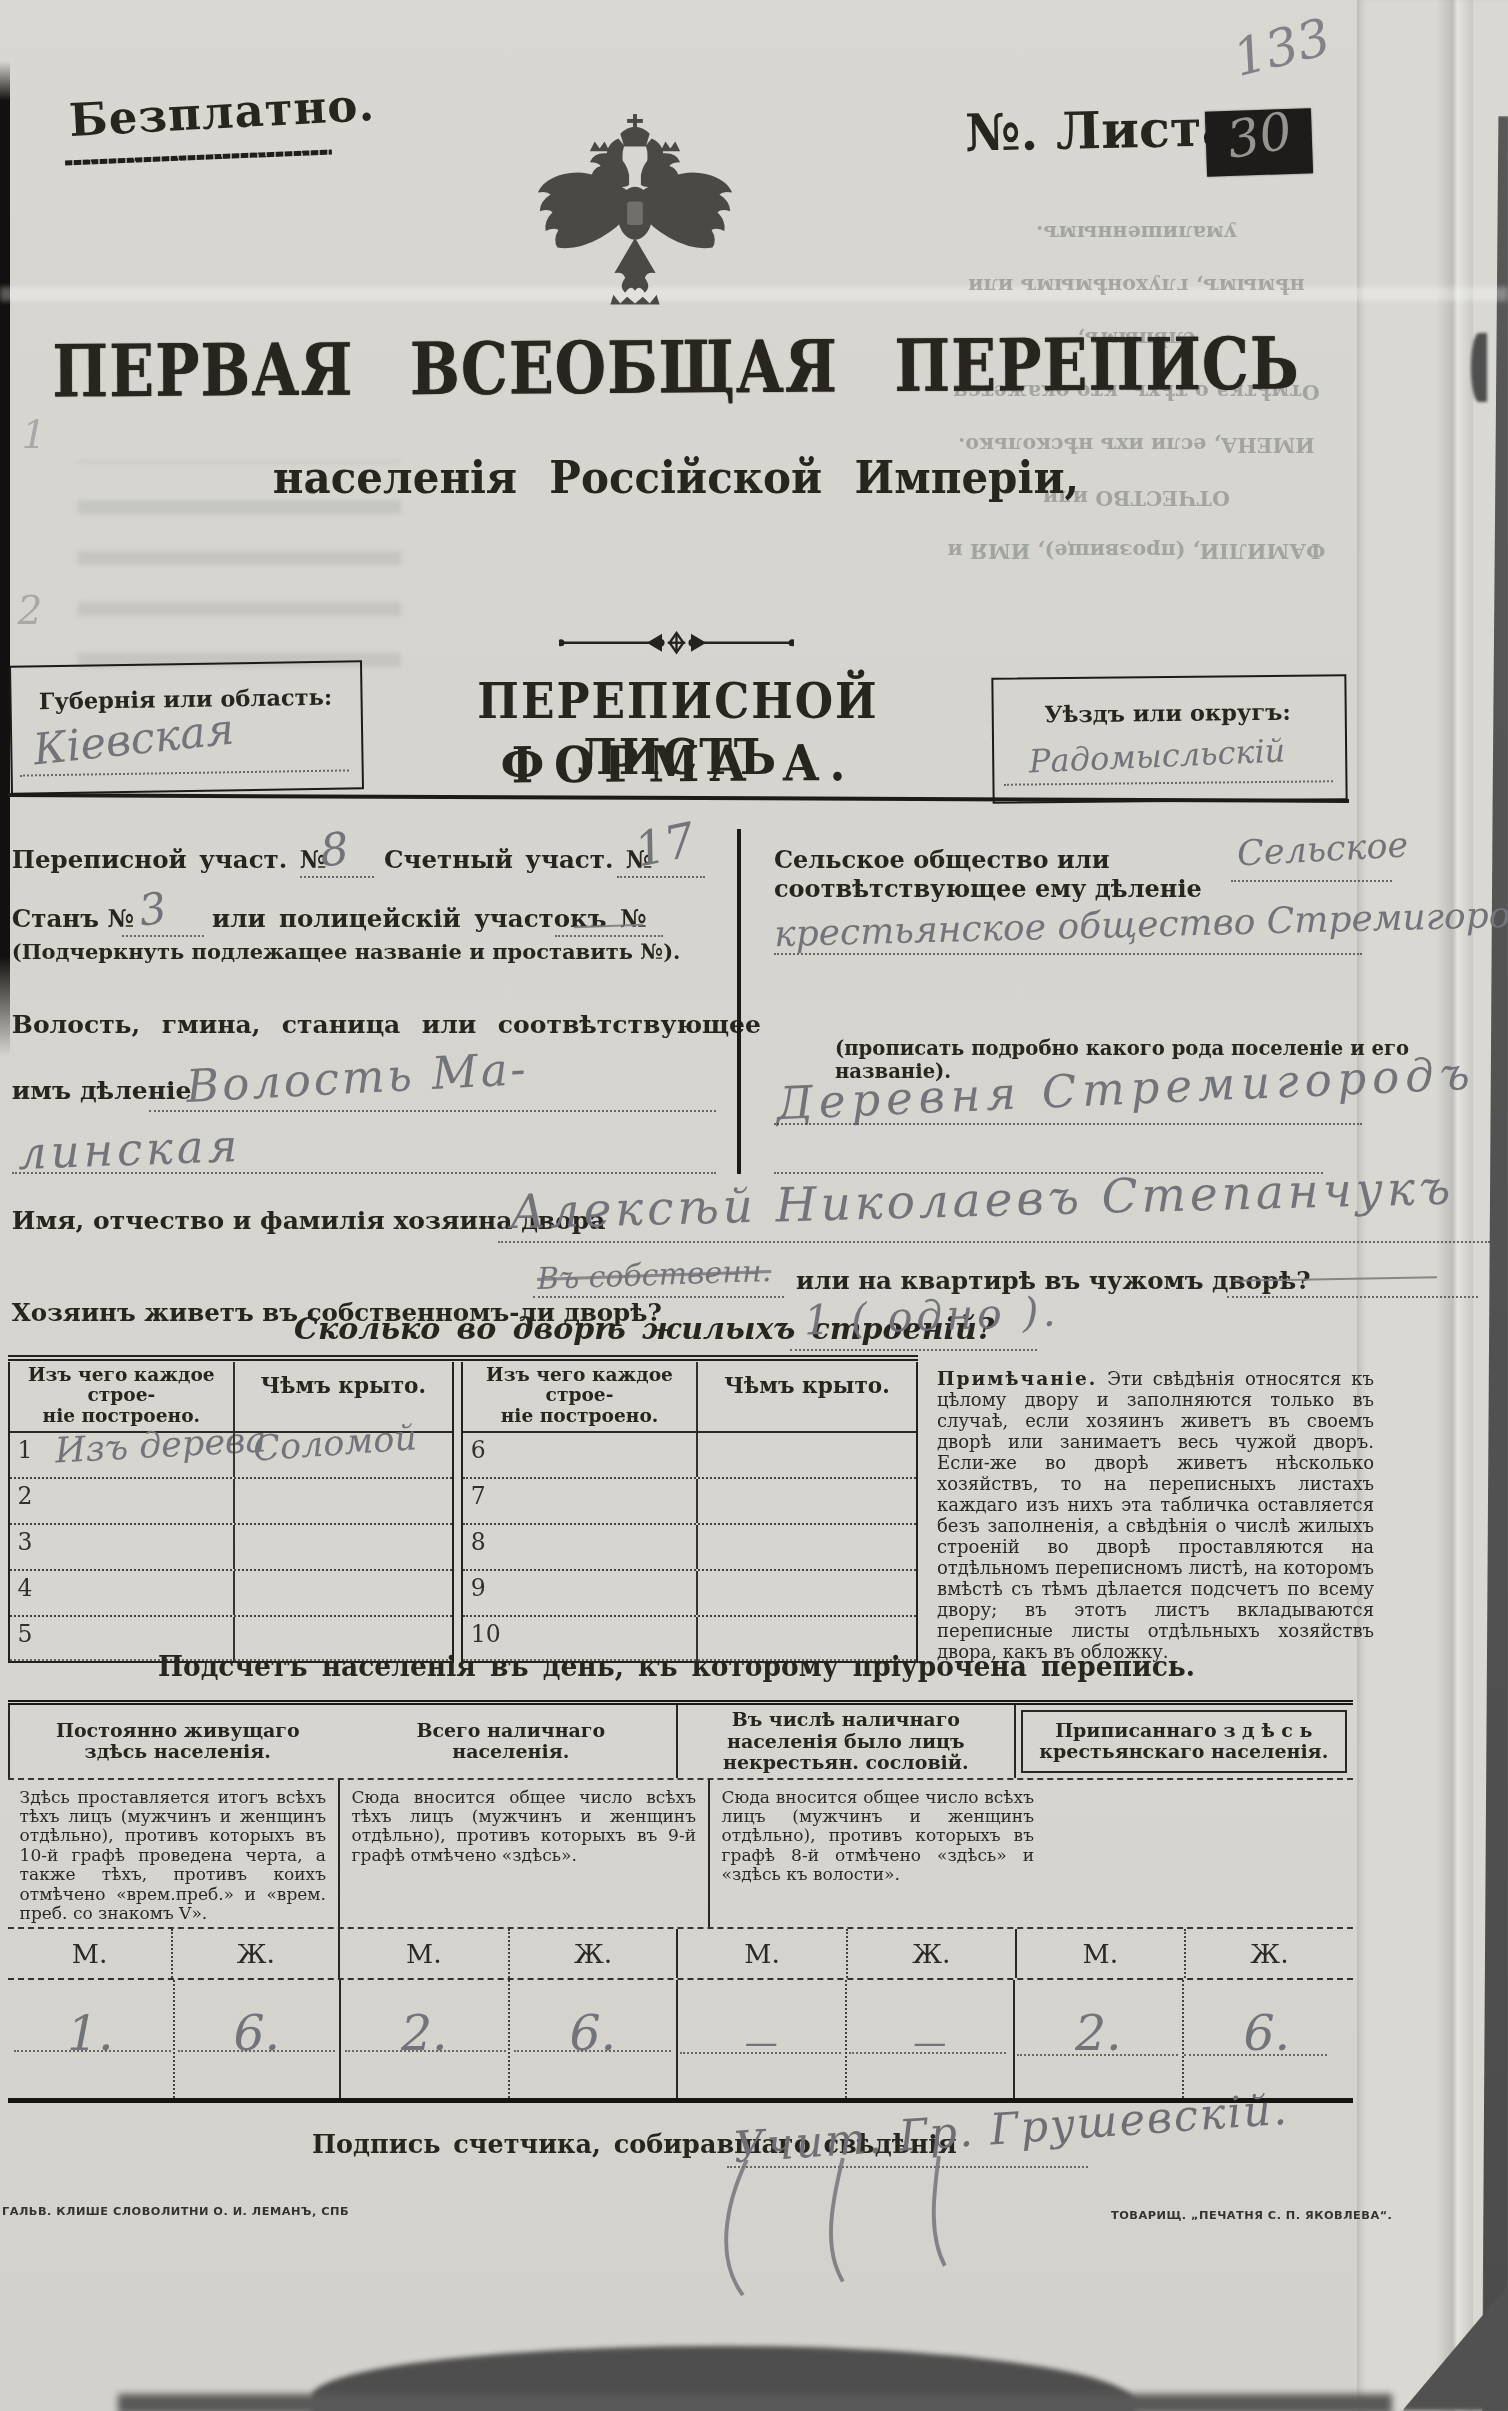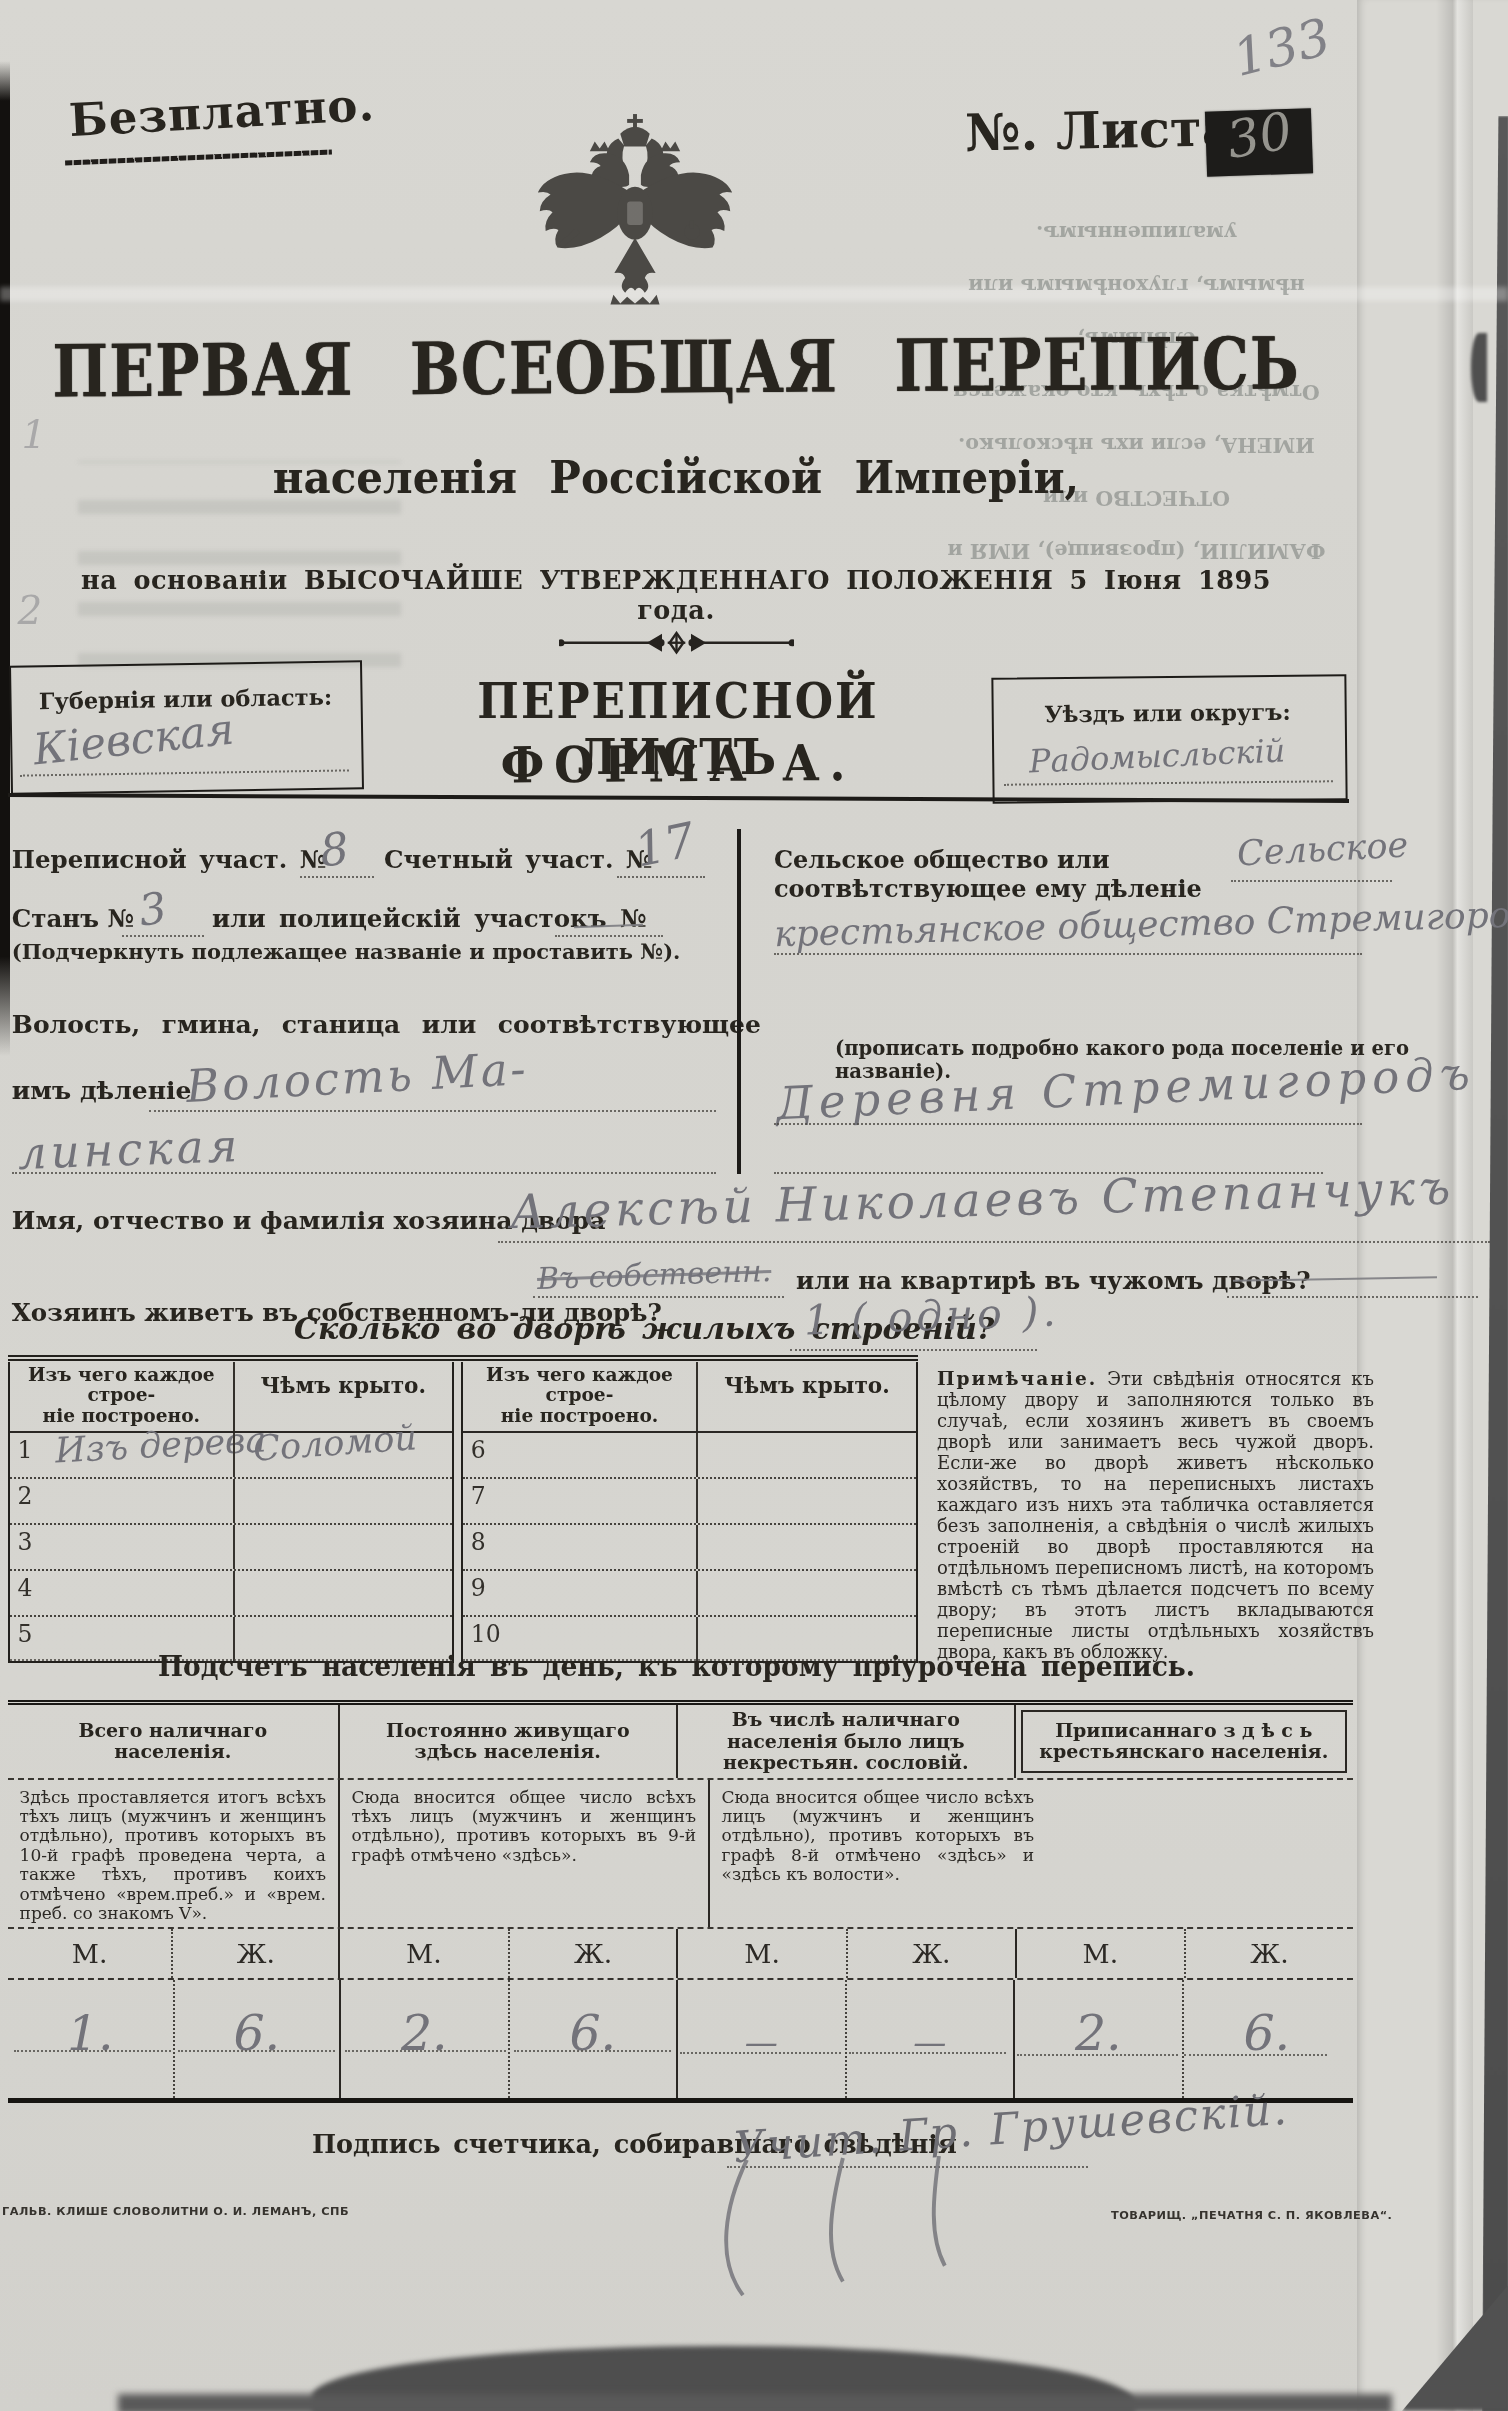--- a/index.html
+++ b/index.html
@@ -81,21 +81,20 @@
     </svg>
   </div>
 
   <div class="abs lbl" style="left:965px;top:100px;font-size:51px;transform:rotate(-1.2deg);">№. Листа</div>
   <div class="abs" style="left:1206px;top:110px;width:106px;height:65px;background:#1d1c1a;transform:rotate(-2deg);box-shadow:0 0 2px rgba(0,0,0,.5);"></div>
   <div class="abs hw" style="left:1227px;top:106px;font-size:51px;color:#95948e;transform:rotate(-10deg);">30</div>
   <div class="abs hw" style="left:1233px;top:17.6px;font-size:51px;transform:rotate(-14deg);opacity:.85;">133</div>
 
   <div class="abs lbl" style="left:39px;top:333px;width:1274px;text-align:center;font-size:59px;letter-spacing:1px;word-spacing:35px;transform:scaleY(1.22) rotate(-0.3deg);transform-origin:center;text-shadow:0 0 1px #28251f;">ПЕРВАЯ ВСЕОБЩАЯ ПЕРЕПИСЬ</div>
   <div class="abs lbl" style="left:39px;top:453px;width:1274px;text-align:center;font-size:42px;word-spacing:17.6px;transform:scaleY(1.08);">населенія Россійской Имперіи,</div>
-  <div class="abs lbl" style="left:39px;top:565px;width:1274px;text-align:center;font-size:25.5px;word-spacing:6.9px;letter-spacing:0.5px;">на основаніи ВЫСОЧАЙШЕ УТВЕРЖДЕННАГО ПОЛОЖЕНІЯ 5 Іюня 1895 года.</div>
 
   <div class="abs" style="left:559px;top:631px;width:235px;height:23.5px;">
     <svg width="235" height="23.5" viewBox="0 0 240 24">
       <g stroke="#26231f" stroke-width="2.4" fill="#26231f">
         <line x1="2" y1="12" x2="92" y2="12"></line>
           <line x1="148" y1="12" x2="238" y2="12"></line>
         <circle cx="2" cy="12" r="2.4"></circle>
           <circle cx="238" cy="12" r="2.4"></circle>
         <path d="M92,12 l12,-7 v14 z"></path>
           <path d="M148,12 l-12,-7 v14 z"></path>
@@ -242,22 +241,22 @@
 
   <div class="abs note-p" style="left:937px;top:1368px;width:437px;">
     <span class="lbl" style="letter-spacing:2px;font-size:18.6px;">Примѣчаніе.</span><span> Эти свѣдѣнія относятся къ цѣлому двору и заполняются только въ случаѣ, если хозяинъ живетъ въ своемъ дворѣ или занимаетъ весь чужой дворъ. Если-же во дворѣ живетъ нѣсколько хозяйствъ, то на переписныхъ листахъ каждаго изъ нихъ эта табличка оставляется безъ заполненія, а свѣдѣнія о числѣ жилыхъ строеній во дворѣ проставляются на отдѣльномъ переписномъ листѣ, на которомъ вмѣстѣ съ тѣмъ дѣлается подсчетъ по всему двору; въ этотъ листъ вкладываются переписные листы отдѣльныхъ хозяйствъ двора, какъ въ обложку.</span>
   </div>
 
   <div class="abs lbl" style="left:98px;top:1651px;width:1157px;text-align:center;font-size:26.5px;word-spacing:4.9px;transform:scaleY(1.05);">Подсчетъ населенія въ день, къ которому пріурочена перепись.</div>
 
   <div class="abs" style="left:7.8px;top:1700px;width:1345px;border-top:5.9px double #1a1815;box-sizing:border-box;">
 
     <div style="display:flex;border-bottom:2px dashed #3a3732;">
+      <div class="cgroup chead" style="width:338px;border-left:2px solid #2a2723;">Постоянно живущаго здѣсь населенія.</div>
       <div class="cgroup chead" style="width:330px;">Всего наличнаго населенія.</div>
-      <div class="cgroup chead" style="width:338px;border-left:2px solid #2a2723;">Постоянно живущаго здѣсь населенія.</div>
       <div class="cgroup chead" style="width:338px;border-left:2px solid #2a2723;">Въ числѣ наличнаго населенія было лицъ некрестьян. сословій.</div>
       <div class="cgroup" style="width:338px;border-left:2px solid #2a2723;padding:4.9px;box-sizing:border-box;">
         <div class="chead" style="border:2px solid #2a2723;height:63px;">Приписаннаго з д ѣ с ь крестьянскаго населенія.</div>
       </div>
     </div>
 
     <div style="display:flex;border-bottom:2px dashed #3a3732;">
       <div class="cgroup cdesc" style="width:330px;height:147px;">Здѣсь проставляется итогъ всѣхъ тѣхъ лицъ (мужчинъ и женщинъ отдѣльно), противъ которыхъ въ 10-й графѣ проведена черта, а также тѣхъ, противъ коихъ отмѣчено «врем.преб.» и «врем. преб. со знакомъ V».</div>
       <div class="cgroup cdesc" style="width:370px;height:147px;border-left:2px solid #2a2723;">Сюда вносится общее число всѣхъ тѣхъ лицъ (мужчинъ и женщинъ отдѣльно), противъ которыхъ въ 9-й графѣ отмѣчено «здѣсь».</div>
       <div class="cgroup cdesc" style="width:338px;height:147px;border-left:2px solid #2a2723;">Сюда вносится общее число всѣхъ лицъ (мужчинъ и женщинъ отдѣльно), противъ которыхъ въ графѣ 8-й отмѣчено «здѣсь» и «здѣсь къ волости».</div>

